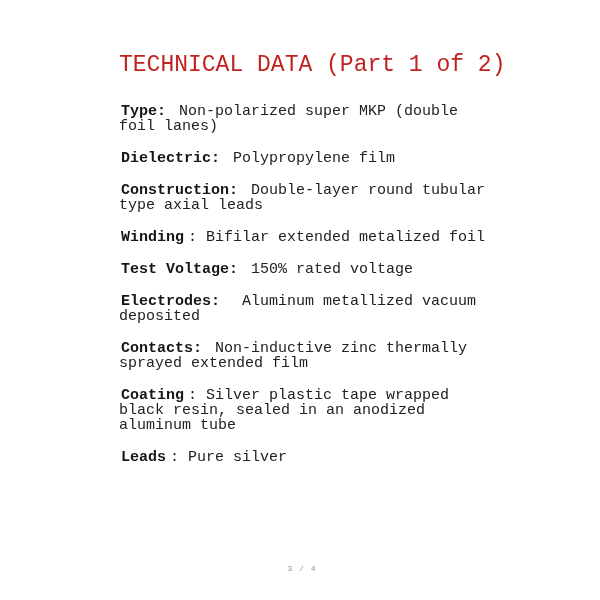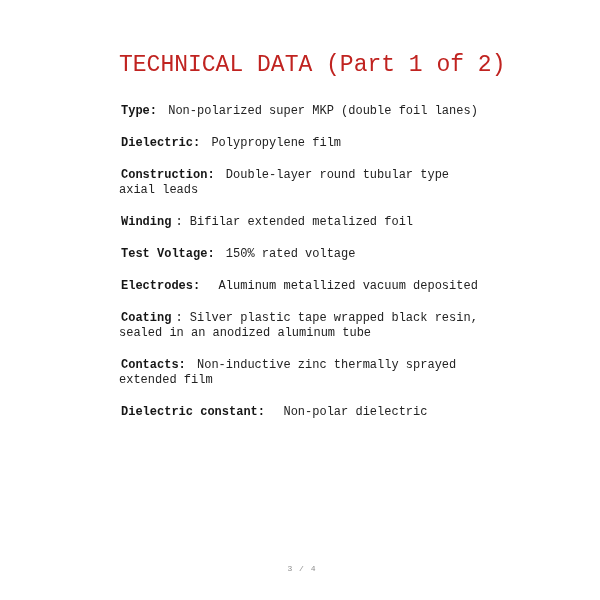--- a/index.html
+++ b/index.html
@@ -26,21 +26,21 @@
   .doc-title {
     font-size: 23px;
     font-weight: 400;
     letter-spacing: 0px;
     color: #c02320;
     line-height: 26px;
     margin-bottom: 22px;
     white-space: nowrap;
   }
   .spec {
-    font-size: 12px;
+    font-size: 15px;
     line-height: 15px;
     margin-bottom: 13px;
     max-width: 375px;
   }
   .spec b { font-weight: 700; color: #161616; }
   .spec .val { white-space: pre-wrap; color: #222222; }
   .spec.gap-after { }
   .spec .line2 {
     display: block;
     margin-left: 84px;
@@ -71,26 +71,26 @@
     <p class="spec"><b>Dielectric:</b><span class="val"> Polypropylene film</span></p>
 
     <p class="spec"><b>Construction:</b><span class="val"> Double-layer round tubular type axial leads</span></p>
 
     <p class="spec gap-after"><b>Winding</b><span class="val">: Bifilar extended metalized foil</span></p>
 
     <p class="spec"><b>Test Voltage:</b><span class="val"> 150% rated voltage</span></p>
 
     <p class="spec"><b>Electrodes:</b><span class="val">  Aluminum metallized vacuum deposited</span></p>
 
+    <p class="spec"><b>Contacts:</b><span class="val"> Non-inductive zinc thermally sprayed extended film</span></p>
+
     <p class="spec"><b>Coating</b><span class="val">: Silver plastic tape wrapped black resin, sealed in an anodized aluminum tube</span></p>
 
-    <p class="spec"><b>Contacts:</b><span class="val"> Non-inductive zinc thermally sprayed extended film</span></p>
+    <p class="spec"><b>Leads</b><span class="val">: Pure silver</span></p>
 
 
 
-
-    <p class="spec"><b>Dielectric constant:</b><span class="val">  Non-polar dielectric</span></p>
 
 
   </div>
 
   <div class="footer">3 / 4</div>
 </div>
 
 </body></html>

